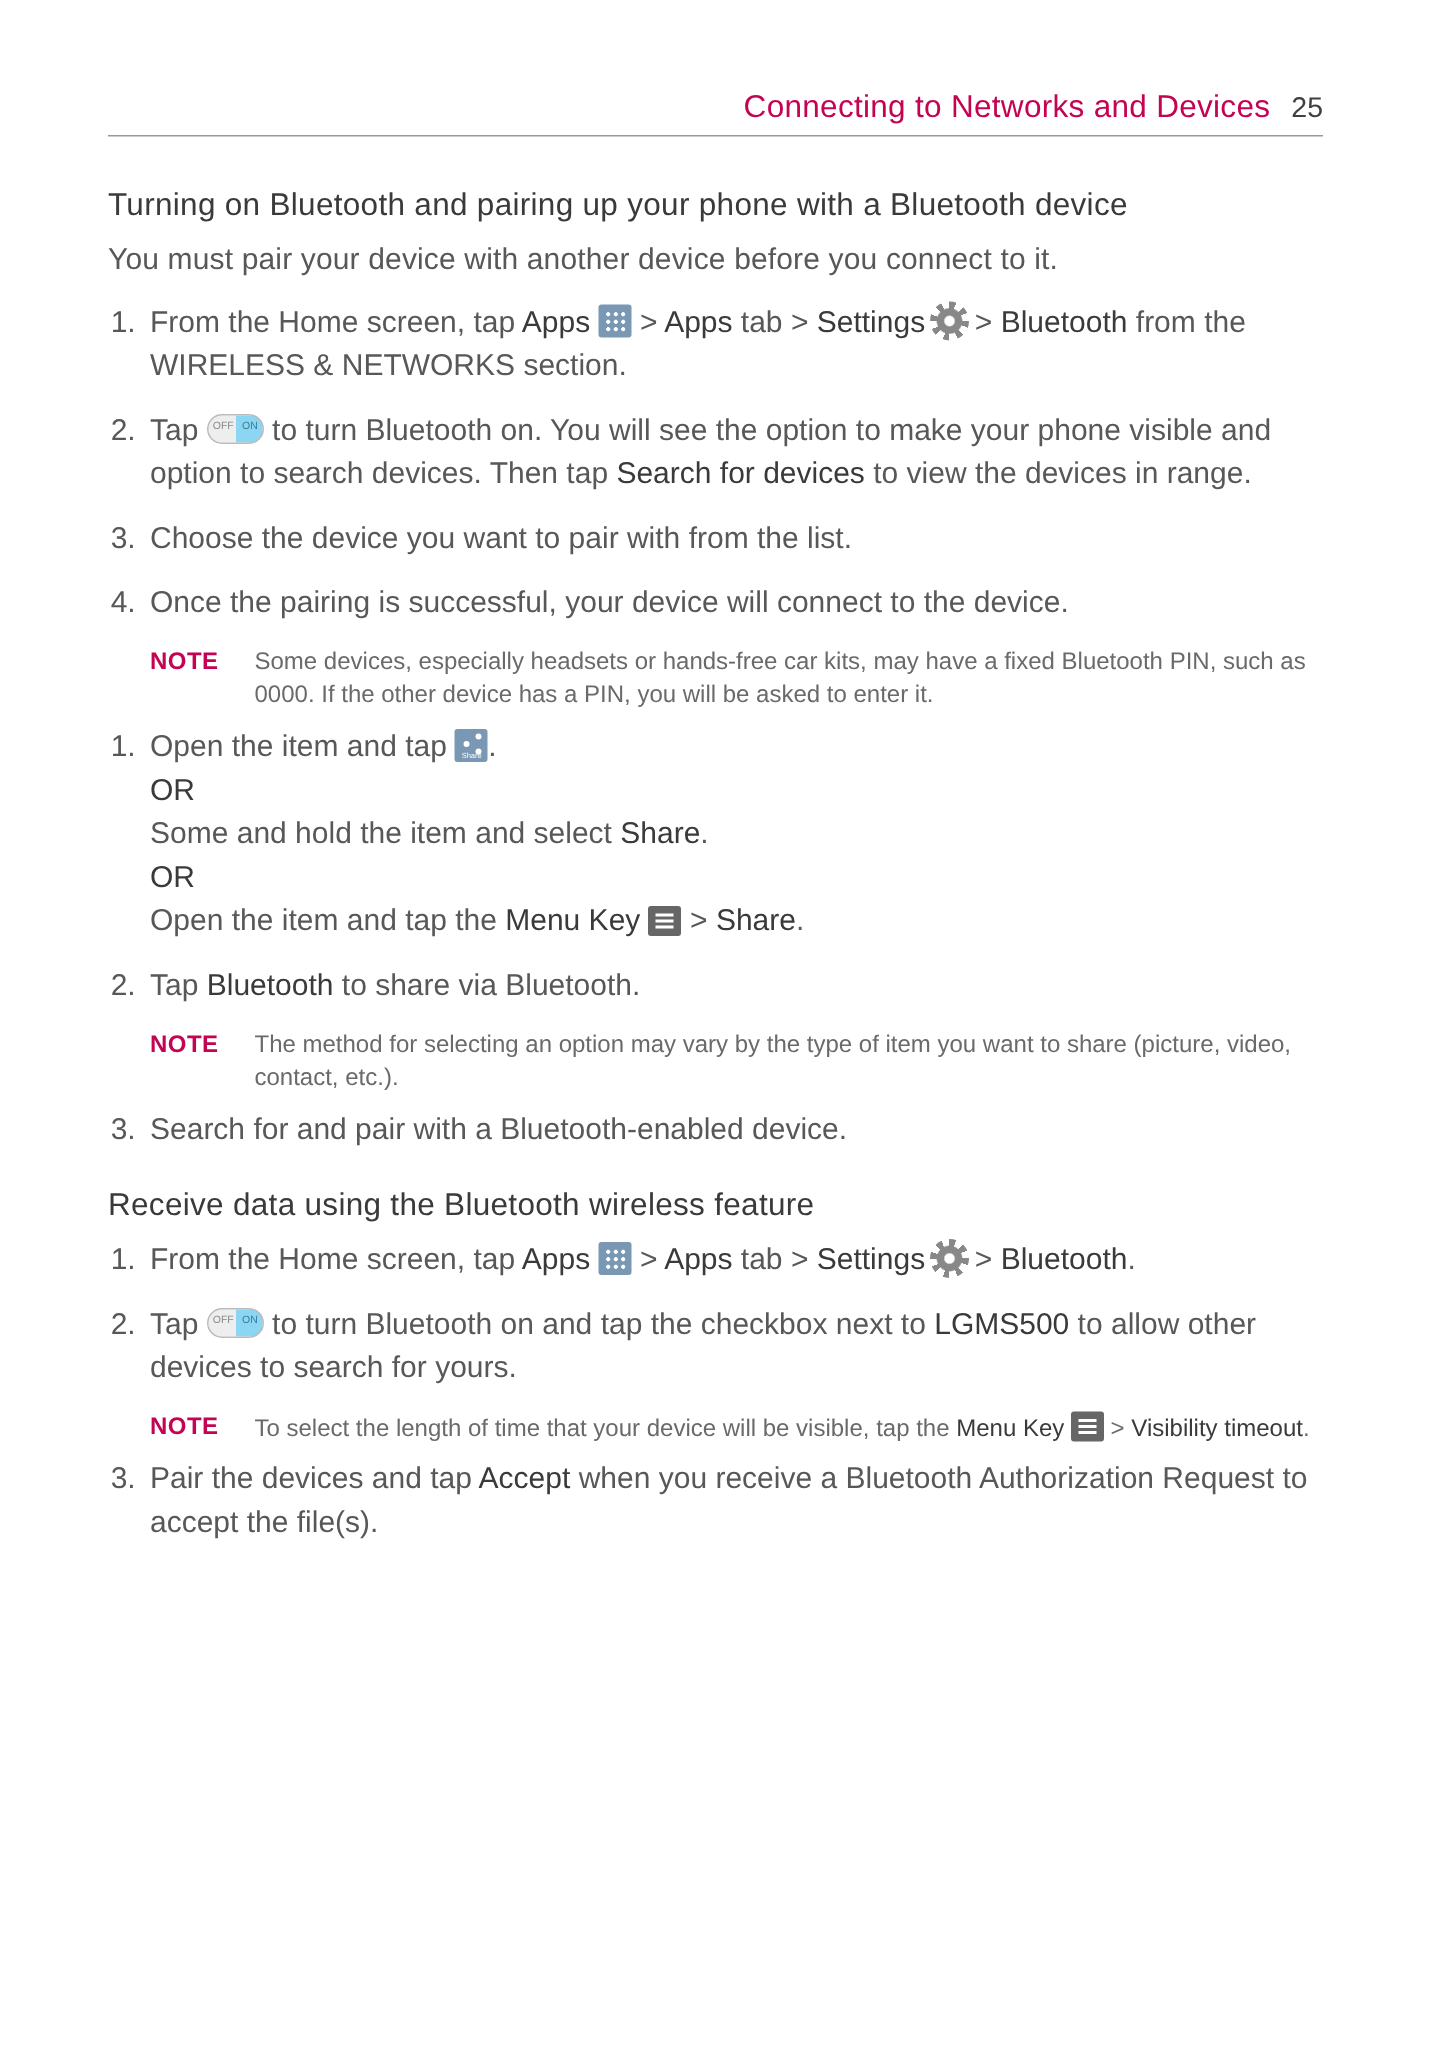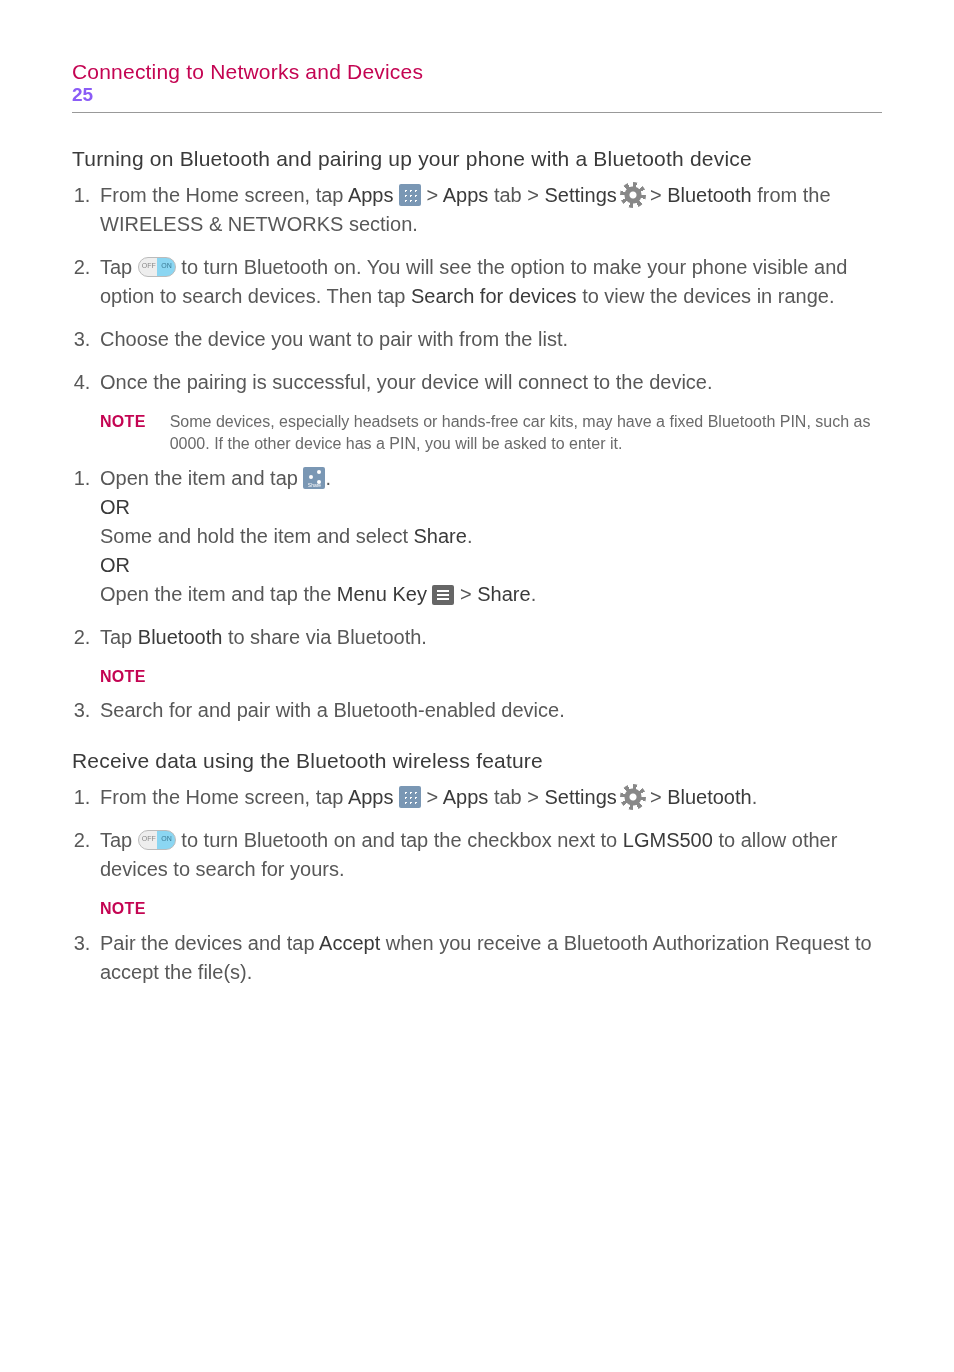--- a/index.html
+++ b/index.html
@@ -13,33 +13,32 @@
   .page {
     padding: 60px 72px 40px 72px;
   }
   .header-bar {
     display: flex;
     justify-content: flex-end;
     align-items: baseline;
     border-bottom: 1px solid #999;
     padding-bottom: 6px;
     margin-bottom: 34px;
-    flex-direction: column;
   }
   .header-title {
     color: #c40452;
     font-size: 21px;
     font-weight: 400;
     margin-right: 14px;
     letter-spacing: 0.2px;
   }
   .page-num {
-    color: #8b5cf6;
+    color: #404040;
     font-size: 19px;
-    font-weight: 700;
+    font-weight: 400;
   }
   h3.section {
     color: #3a3a3a;
     font-size: 21px;
     font-weight: 500;
     margin: 24px 0 10px 0;
     letter-spacing: 0.2px;
   }
   p.body {
     font-size: 20px;
@@ -157,20 +156,21 @@
 <body>
 
 <div class="page">
 
   <div class="header-bar">
     <span class="header-title">Connecting to Networks and Devices</span>
     <span class="page-num">25</span>
   </div>
 
   <h3 class="section">Turning on Bluetooth and pairing up your phone with a Bluetooth device</h3>
+  <p class="body">You must pair your device with another device before you connect to it.</p>
   <ol>
     <li>
       <span>From the Home screen, tap </span><span class="bold">Apps</span>
       <span class="icon-apps"></span><span> &gt; </span><span class="bold">Apps</span><span> tab &gt; </span><span class="bold">Settings</span>
       <span class="icon-settings"></span><span> &gt; </span><span class="bold">Bluetooth</span><span> from the WIRELESS &amp; NETWORKS section.</span>
     </li>
     <li>
       <span>Tap </span><span class="icon-toggle"></span><span> to turn Bluetooth on. You will see the option to make your phone visible and option to search devices. Then tap </span><span class="bold">Search for devices</span><span> to view the devices in range.</span>
     </li>
     <li>Choose the device you want to pair with from the list.</li>
@@ -189,38 +189,43 @@
       <span class="bold">OR</span><br>
       <span>Open the item and tap the </span><span class="bold">Menu Key</span>
       <span class="icon-menu"></span><span> &gt; </span><span class="bold">Share</span><span>.</span>
     </li>
     <li>
       <span>Tap </span><span class="bold">Bluetooth</span><span> to share via Bluetooth.</span>
     </li>
   </ol>
   <div class="note-row">
     <span class="note-label">NOTE</span>
+    <span class="note-text">The method for selecting an option may vary by the type of item you want to share (picture, video, contact, etc.).</span>
   </div>
   <ol start="3">
     <li>Search for and pair with a Bluetooth-enabled device.</li>
   </ol>
 
   <h3 class="section">Receive data using the Bluetooth wireless feature</h3>
   <ol>
     <li>
       <span>From the Home screen, tap </span><span class="bold">Apps</span>
       <span class="icon-apps"></span><span> &gt; </span><span class="bold">Apps</span><span> tab &gt; </span><span class="bold">Settings</span>
       <span class="icon-settings"></span><span> &gt; </span><span class="bold">Bluetooth</span><span>.</span>
     </li>
     <li>
       <span>Tap </span><span class="icon-toggle"></span><span> to turn Bluetooth on and tap the checkbox next to </span><span class="bold">LGMS500</span><span> to allow other devices to search for yours.</span>
     </li>
   </ol>
   <div class="note-row">
     <span class="note-label">NOTE</span>
+    <span class="note-text">
+      <span>To select the length of time that your device will be visible, tap the </span><span class="bold" style="color:#3a3a3a">Menu Key</span>
+      <span class="icon-menu"></span><span> &gt; </span><span class="bold" style="color:#3a3a3a">Visibility timeout</span><span>.</span>
+    </span>
   </div>
   <ol start="3">
     <li>
       <span>Pair the devices and tap </span><span class="bold">Accept</span><span> when you receive a Bluetooth Authorization Request to accept the file(s).</span>
     </li>
   </ol>
 
 </div>
 
 </body></html>

